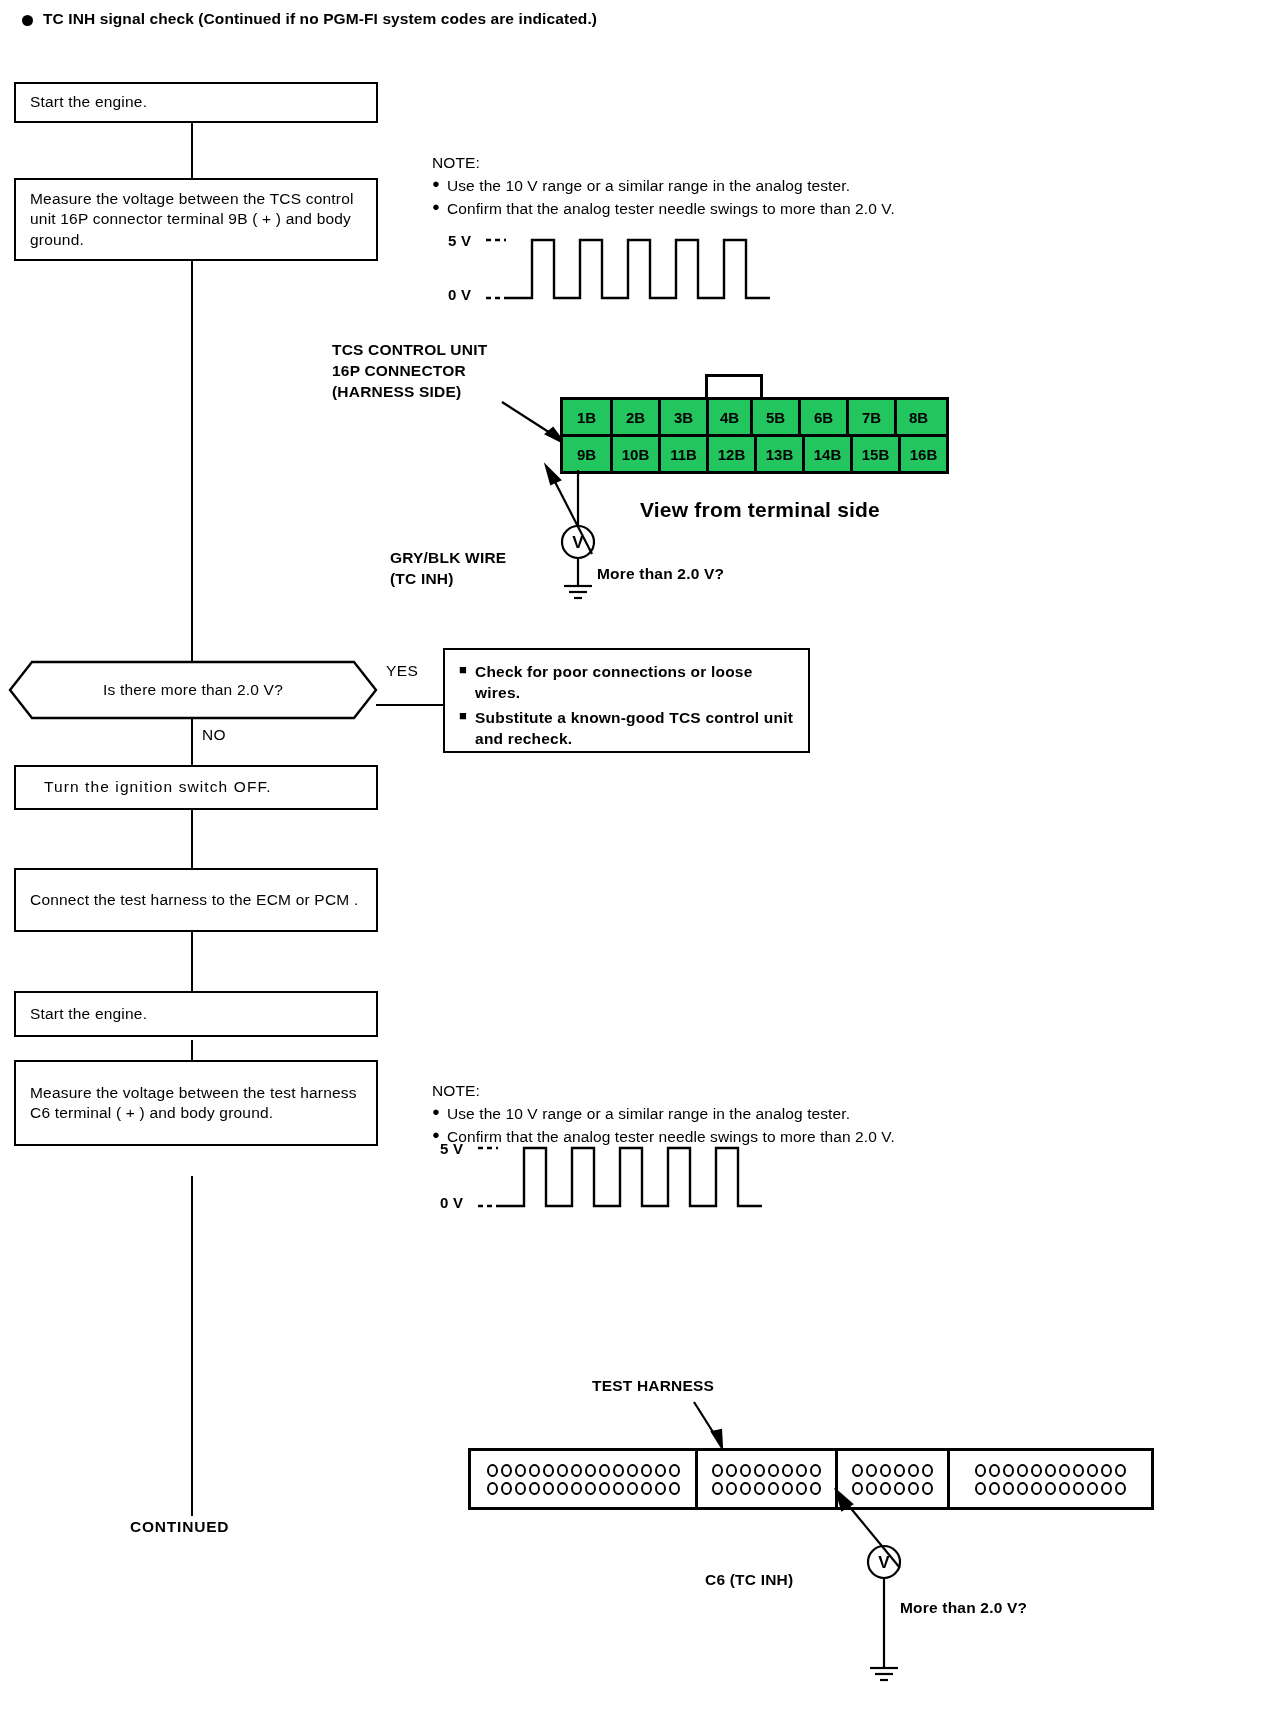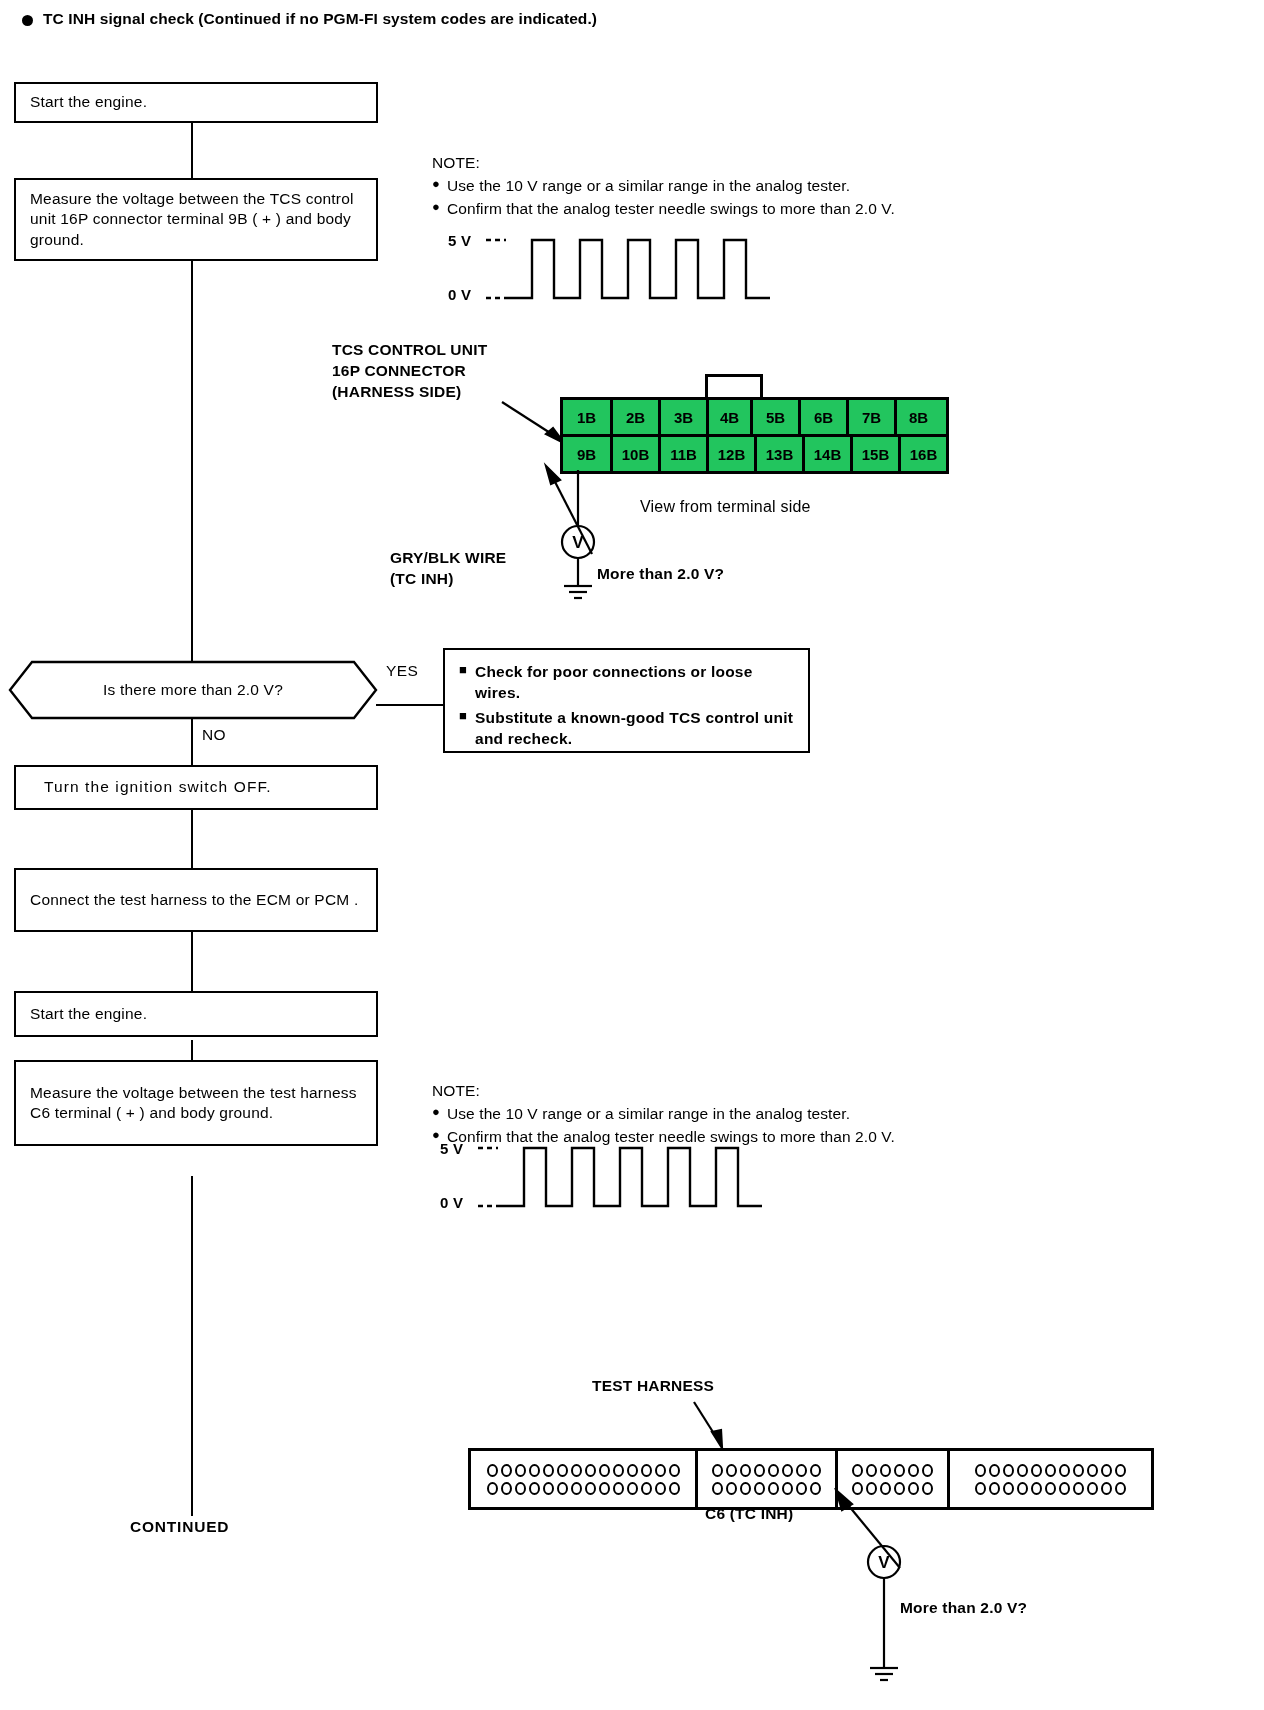--- a/index.html
+++ b/index.html
@@ -34,21 +34,21 @@
   
   .conn{border:3px solid #000;display:flex;flex-direction:column;background:#22c55e;}
   .conn .crow{display:flex;}
   .conn .crow + .crow{border-top:3px solid #000;}
   .cell{border-left:3px solid #000;display:flex;align-items:center;justify-content:center;
         font-size:15px;font-weight:bold;box-sizing:border-box;height:34px;letter-spacing:0px;}
   .cell:first-child{border-left:none;}
   .tab{position:absolute;border:3px solid #000;border-bottom:none;background:#fff;}
   
   .lbl{font-size:15.5px;font-weight:bold;line-height:1.35;letter-spacing:.2px;}
-  .lbl-r{font-size:16px;font-weight:normal;letter-spacing:.2px;}
+  .lbl-r{font-size:21px;font-weight:bold;letter-spacing:.2px;}
   
   .harness{border:3px solid #000;display:flex;background:#fff;box-sizing:border-box;}
   .hseg{border-left:3px solid #000;display:flex;flex-direction:column;justify-content:center;
         gap:5px;padding:7px 6px;box-sizing:border-box;}
   .hseg:first-child{border-left:none;}
   .hrow{display:flex;gap:3px;justify-content:center;}
   .hole{width:11px;height:13px;border:2px solid #000;border-radius:50%;box-sizing:border-box;}
   .bulletlist{font-size:15.5px;line-height:1.35;font-weight:bold;letter-spacing:.2px;}
   .bulletlist .bl{display:flex;gap:8px;align-items:flex-start;}
   .bulletlist .bdot{font-size:13px;line-height:1.3;}
@@ -345,21 +345,21 @@
     </div>
   </div>
 </div>
 
 <svg class="abs" style="left:830px;top:1488px;" width="80" height="86" viewBox="0 0 80 86">
   <g stroke="#000" stroke-width="2.2" fill="#000">
     <line x1="70" y1="80" x2="14" y2="12"></line>
     <polygon points="6,2 22,16 12,22"></polygon>
   </g>
 </svg>
-<div class="abs lbl" style="left:705px;top:1504px;">C6 (TC INH)</div>
+<div class="abs lbl" style="left:705px;top:1570px;">C6 (TC INH)</div>
 
 <svg class="abs" style="left:862px;top:1540px;" width="60" height="170" viewBox="0 0 60 170">
   <g stroke="#000" stroke-width="2.2" fill="none">
     <circle cx="22" cy="22" r="16"></circle>
     <line x1="22" y1="38" x2="22" y2="128"></line>
     <line x1="8" y1="128" x2="36" y2="128"></line>
     <line x1="13" y1="134" x2="31" y2="134"></line>
     <line x1="18" y1="140" x2="26" y2="140"></line>
   </g>
   <text x="22" y="28" font-family="Liberation Sans, sans-serif" font-size="17" font-weight="bold" text-anchor="middle" fill="#000">V</text>

